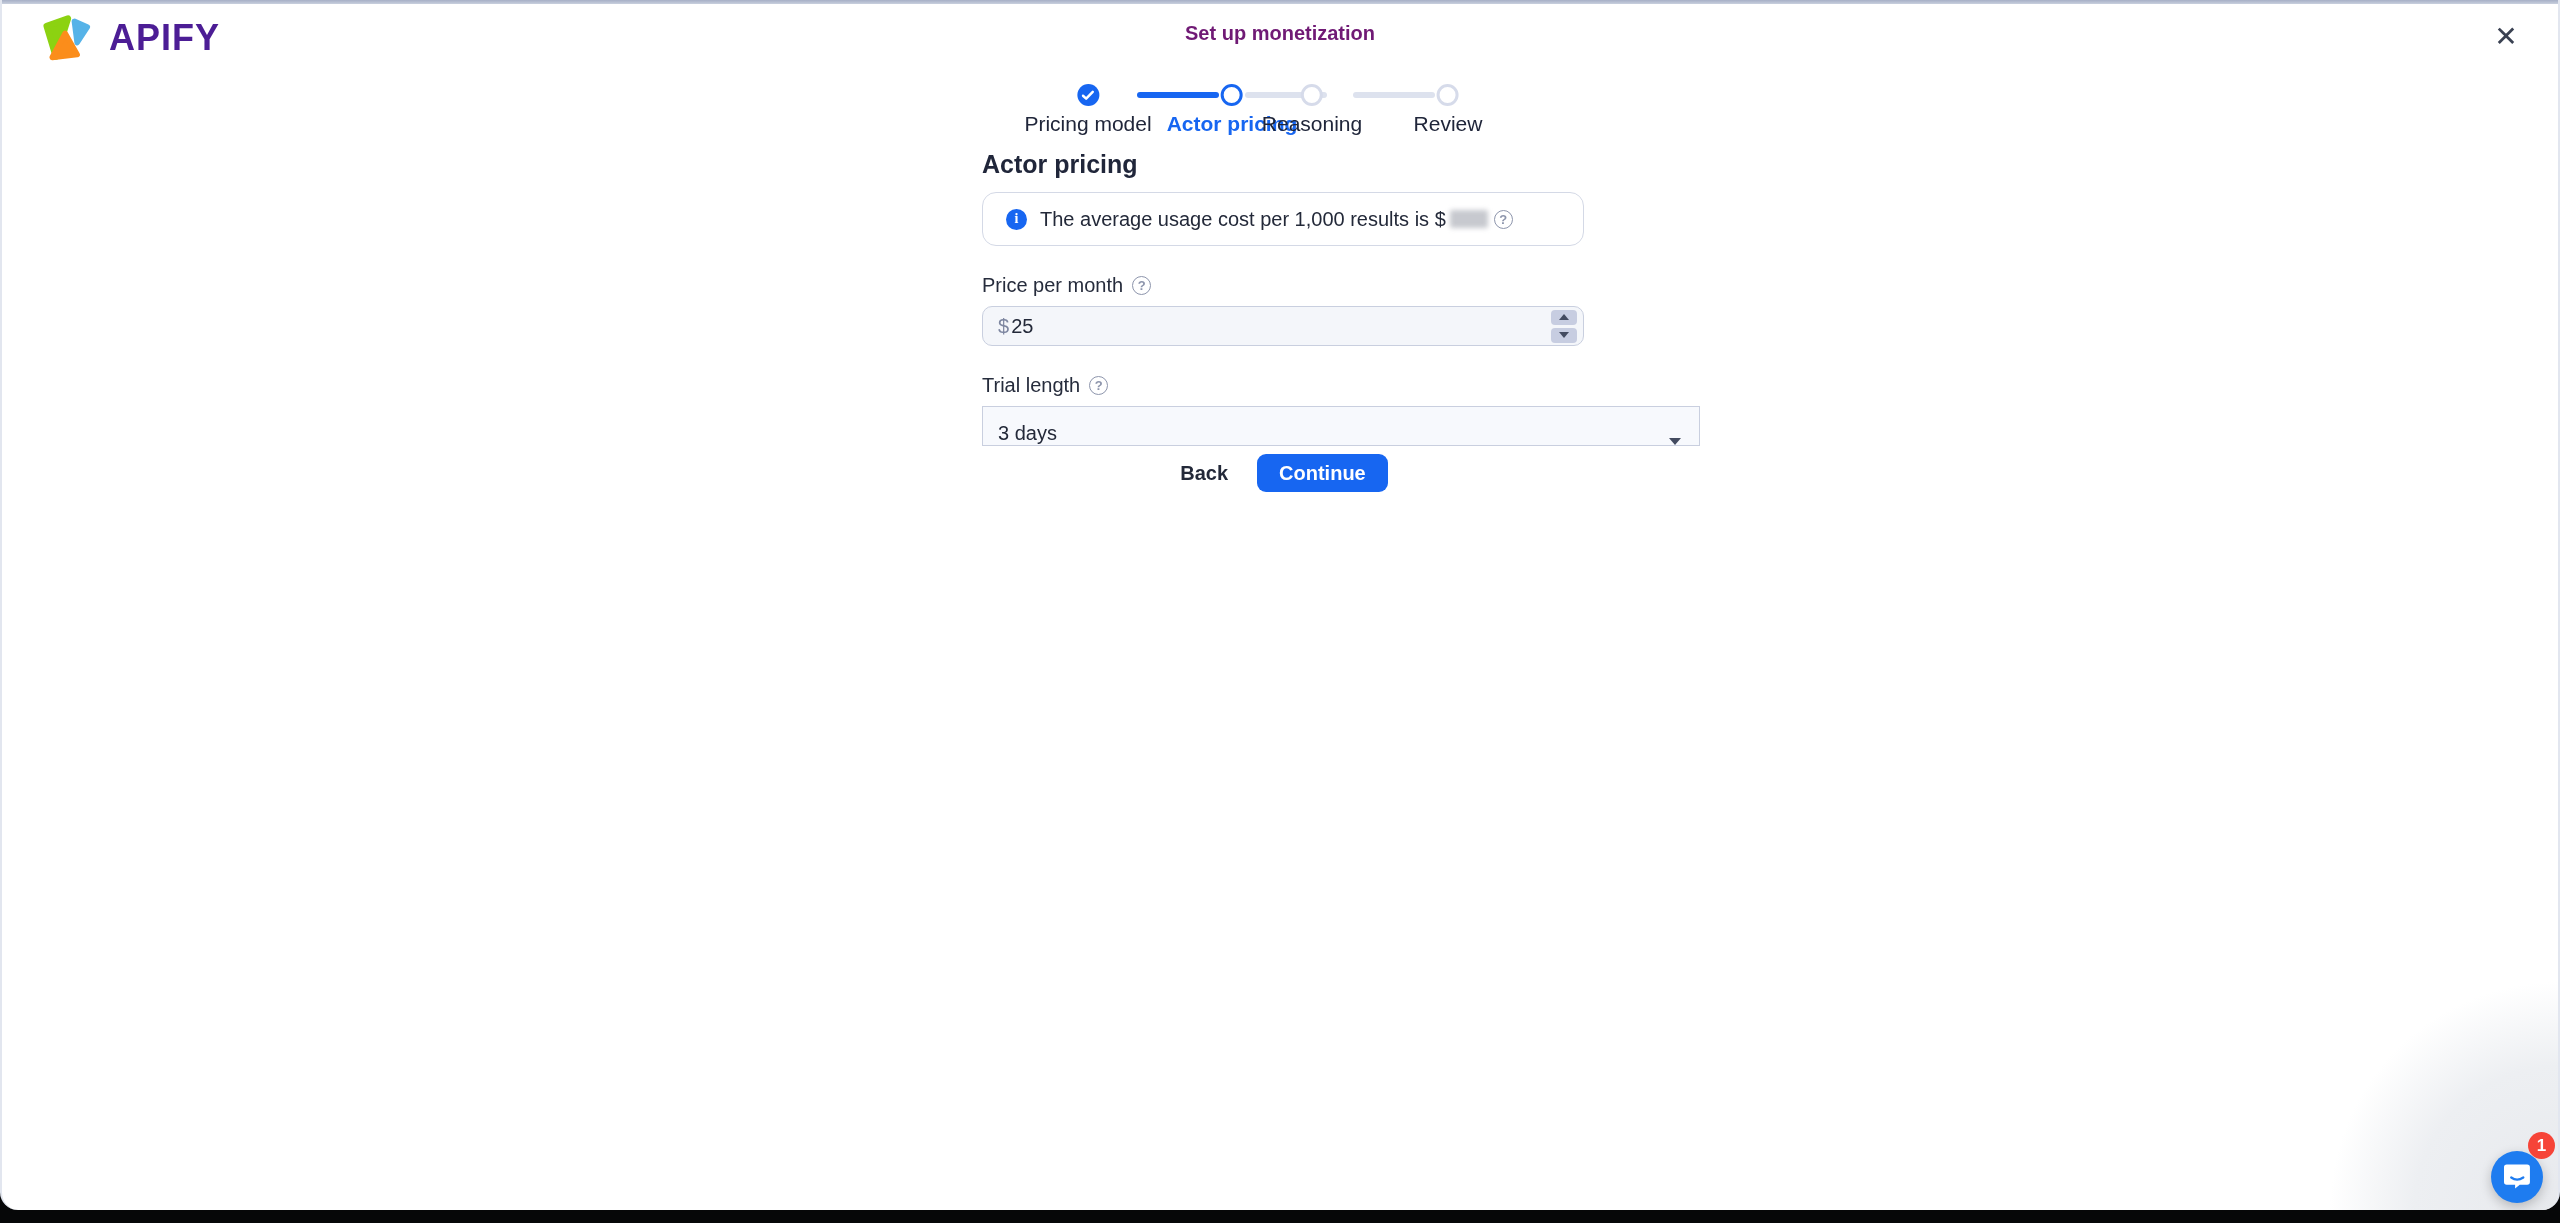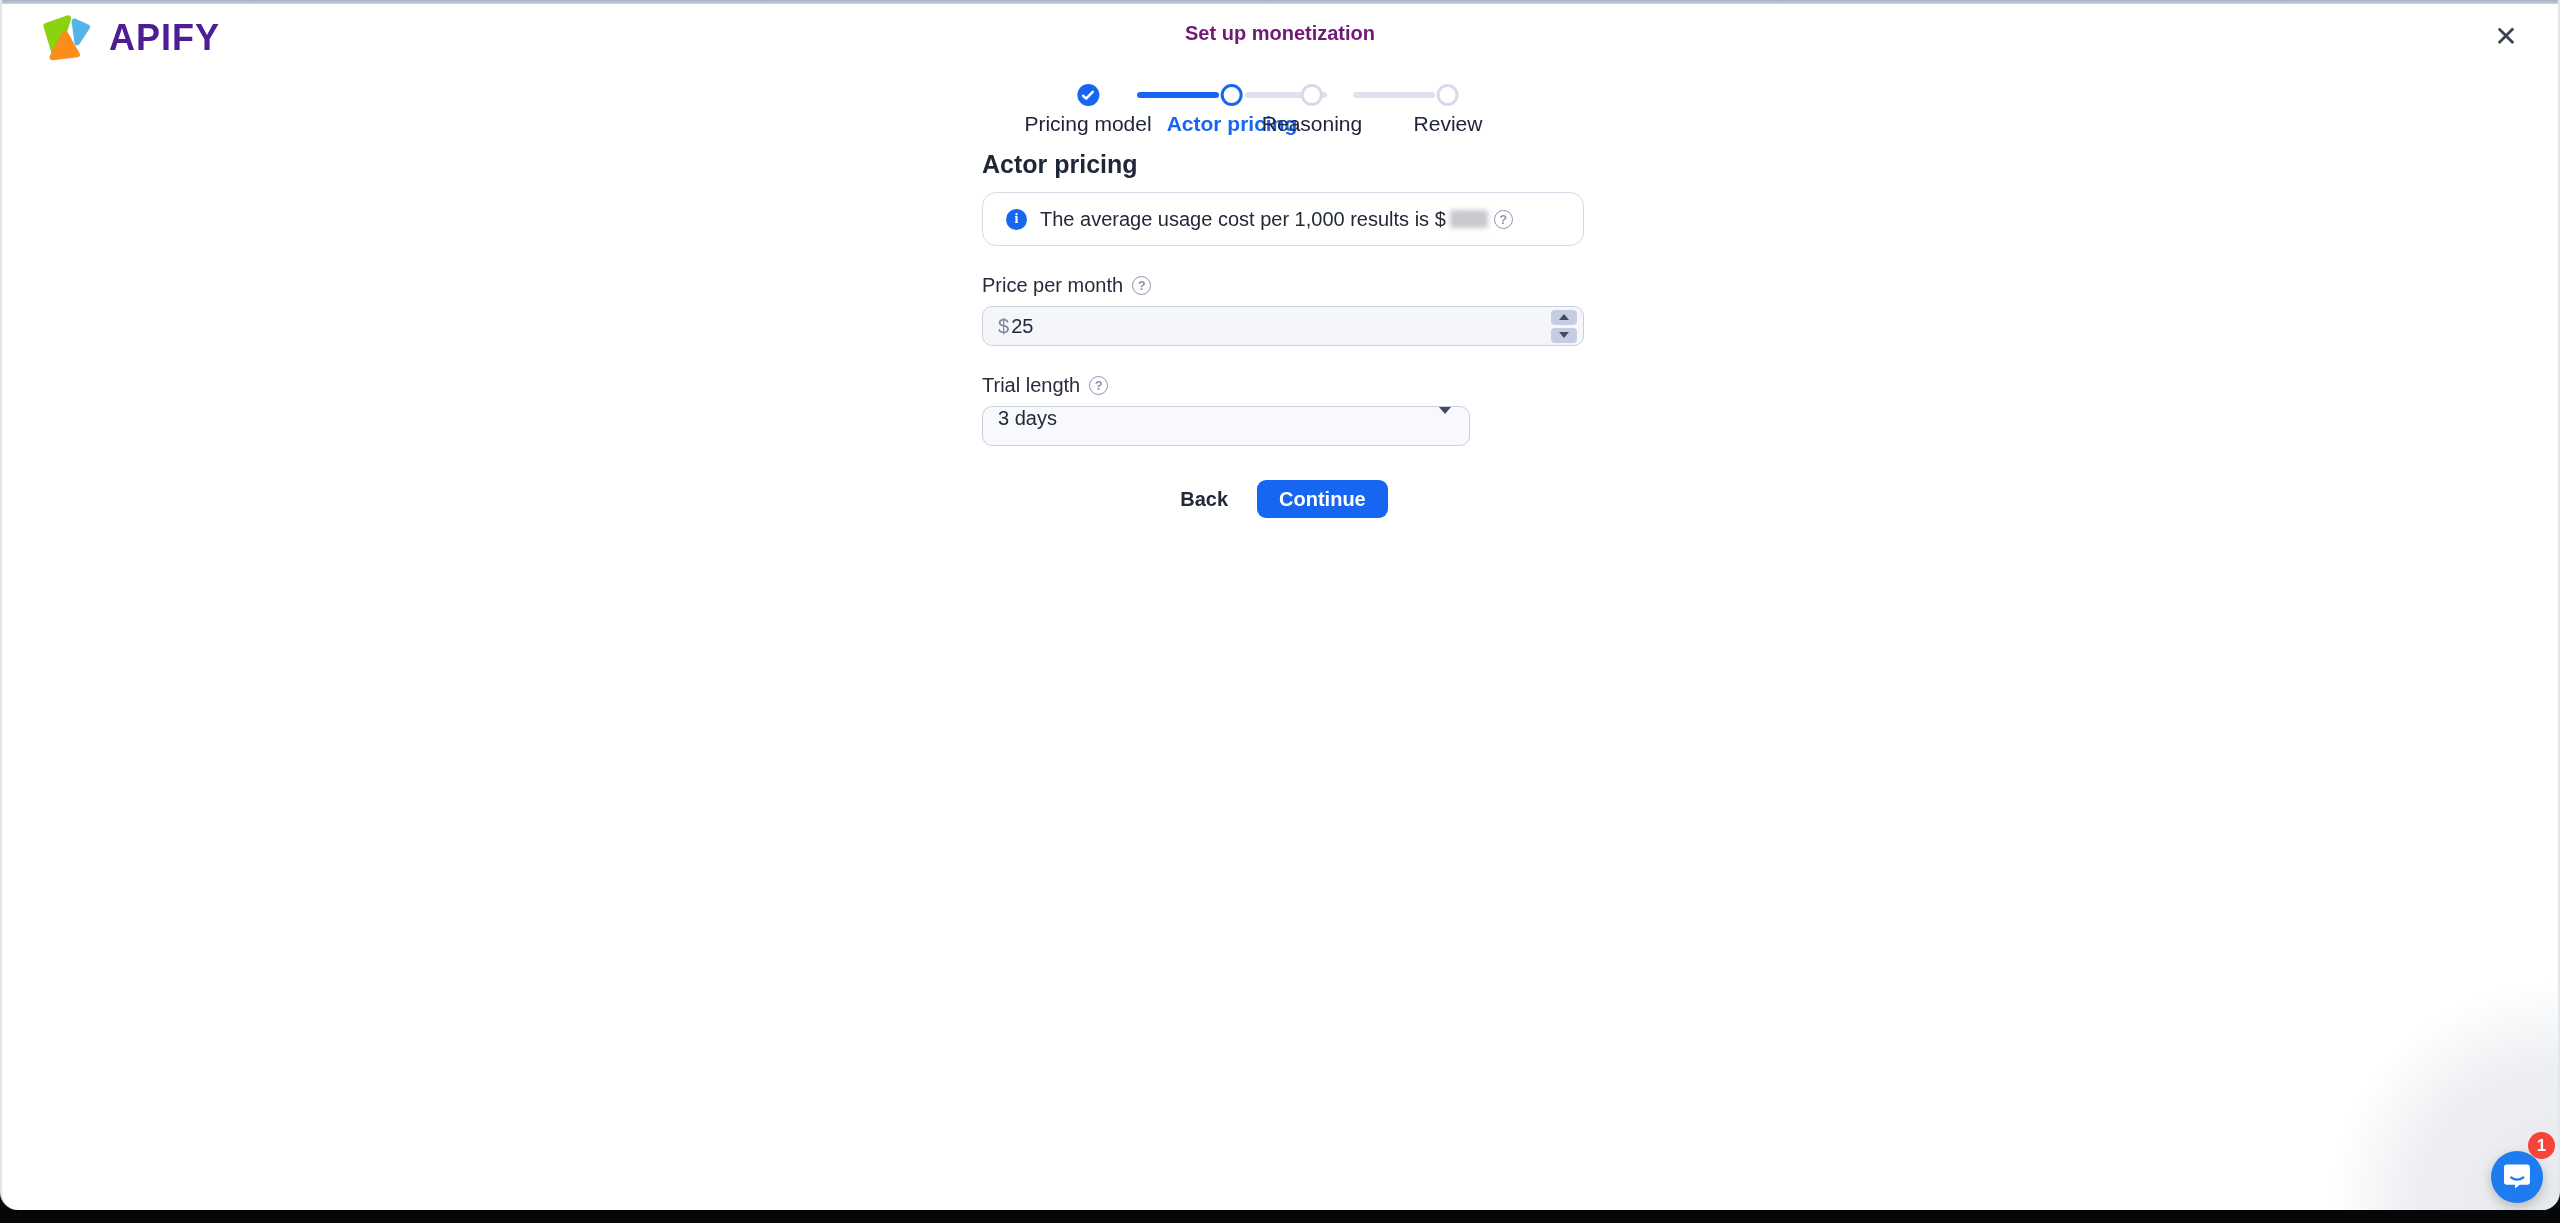--- a/index.html
+++ b/index.html
@@ -65,28 +65,28 @@
   .price-input { flex: 1; margin-left: 2px; border: none; outline: none; background: transparent;
     font-size: 20px; color: #232939; font-family: "Liberation Sans", sans-serif; }
   .spinners { display: flex; flex-direction: column; gap: 3px; }
   .spin-btn { width: 26px; height: 15px; border: none; border-radius: 4px; background: #c7cde1;
     display: flex; align-items: center; justify-content: center; cursor: pointer; }
   .tri-up { width: 0; height: 0; border-left: 5px solid transparent; border-right: 5px solid transparent;
     border-bottom: 6px solid #434b60; }
   .tri-down { width: 0; height: 0; border-left: 5px solid transparent; border-right: 5px solid transparent;
     border-top: 6px solid #434b60; }
 
-  .select-wrap { margin-top: 9px; height: 40px; width: 488px; border: 1.5px solid #c9cfdf;
-    border-radius: 10px; background: #f7f9fd; display: flex; align-items: flex-start;
+  .select-wrap { margin-top: 9px; height: 40px; width: 718px; border: 1.5px solid #c9cfdf;
+    border-radius: 0; background: #f7f9fd; display: flex; align-items: flex-end;
     justify-content: space-between; padding: 0 18px 0 15px; cursor: pointer; }
   .select-value { font-size: 20px; color: #232939; }
   .caret-down { width: 0; height: 0; border-left: 6px solid transparent; border-right: 6px solid transparent;
     border-top: 7px solid #434b60; }
 
-  .actions { margin-top: 34px; display: flex; align-items: center; justify-content: center; gap: 27px; }
+  .actions { margin-top: 8px; display: flex; align-items: center; justify-content: center; gap: 27px; }
   .back-btn { background: none; border: none; font-size: 20px; font-weight: 600; color: #232939;
     cursor: pointer; font-family: "Liberation Sans", sans-serif; padding: 6px 2px; }
   .continue-btn { height: 38px; padding: 0 22px; background: #1766f1; border: none; border-radius: 9px;
     color: #ffffff; font-size: 20px; font-weight: 600; cursor: pointer;
     font-family: "Liberation Sans", sans-serif; }
 
   
   .corner-glow { position: absolute; right: 0; bottom: 0; width: 340px; height: 320px;
     background: radial-gradient(circle 300px at 100% 100%, #e7e9ed 0%, #edeff2 48%, rgba(255,255,255,0) 76%); }
   .chat-launcher { position: absolute; left: 2489px; top: 1151px; width: 52px; height: 52px;

